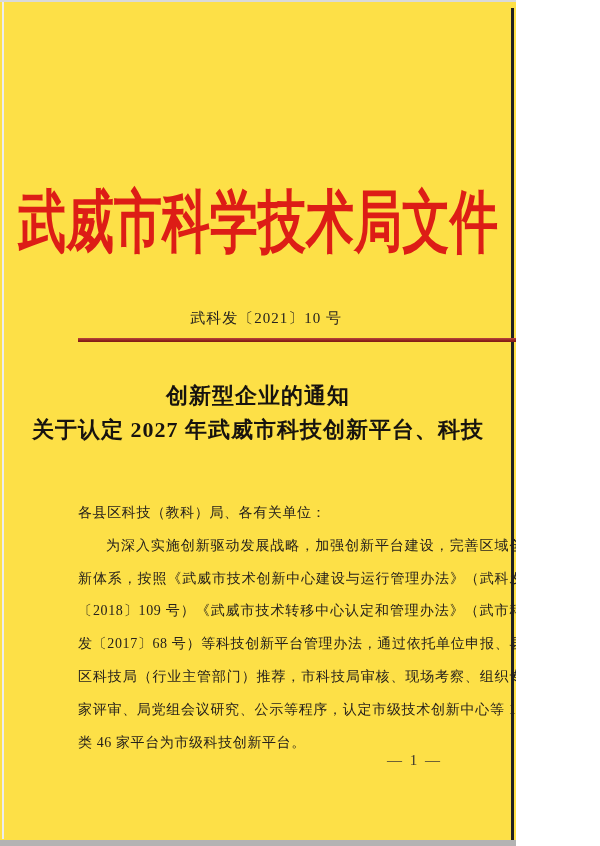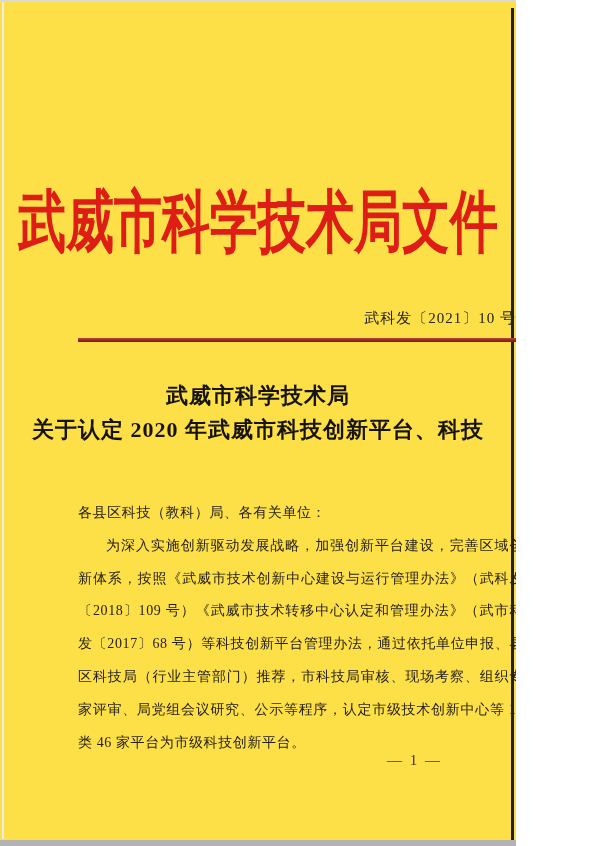--- a/index.html
+++ b/index.html
@@ -44,21 +44,21 @@
     white-space: nowrap;
   }
   .red-header .stretch {
     display: inline-block;
     transform: scaleY(1.42);
     transform-origin: 50% 50%;
   }
   
   .doc-number {
     position: absolute; top: 308px; left: 16px; right: 0;
-    text-align: right;
+    text-align: center;
     font-size: 15px;
     line-height: 20px;
     letter-spacing: 1px;
     color: #26221f;
   }
   
   .red-rule {
     position: absolute; top: 338px; left: 78px; width: 446px; height: 4px;
     background: linear-gradient(180deg, #b9463d 0%, #8e211a 65%, #7c1b15 100%);
   }
@@ -105,22 +105,22 @@
 
   <div class="red-header" style="color:#dd1d16;">
     <span class="stretch">武威市科学技术局文件</span>
   </div>
 
   <div class="doc-number">武科发〔2021〕10 号</div>
 
   <div class="red-rule"></div>
 
   <div class="title-block">
-    <div>武威市科学技术局</div>
-    <div>关于认定 2020 年武威市科技创新平台、科技</div>
+    <div>创新型企业的通知</div>
+    <div>关于认定 2027 年武威市科技创新平台、科技</div>
   </div>
 
   <div class="body-text">
     <p class="salutation">各县区科技（教科）局、各有关单位：</p>
     <p class="para">为深入实施创新驱动发展战略，加强创新平台建设，完善区域创新体系，按照《武威市技术创新中心建设与运行管理办法》（武科发〔2018〕109 号）《武威市技术转移中心认定和管理办法》（武市科发〔2017〕68 号）等科技创新平台管理办法，通过依托单位申报、县区科技局（行业主管部门）推荐，市科技局审核、现场考察、组织专家评审、局党组会议研究、公示等程序，认定市级技术创新中心等 10 类 46 家平台为市级科技创新平台。</p>
   </div>
 
   <div class="page-number">— 1 —</div>
 
 </div>

